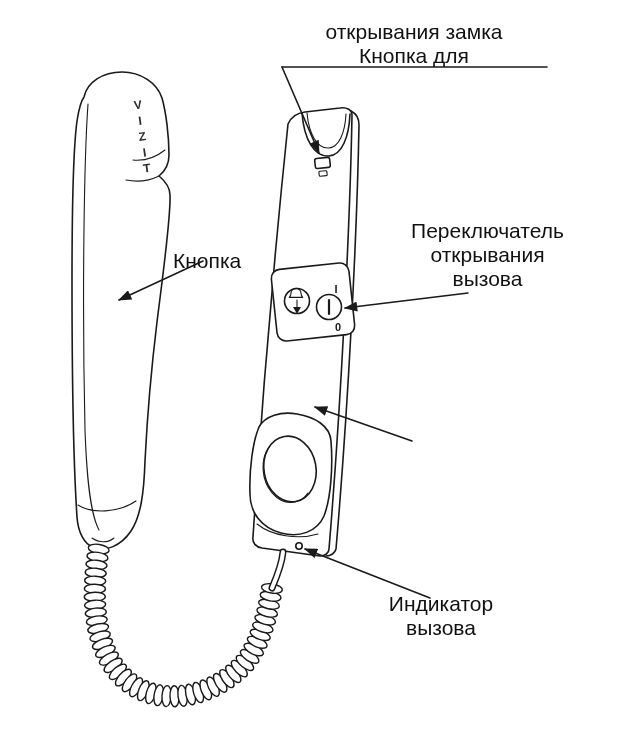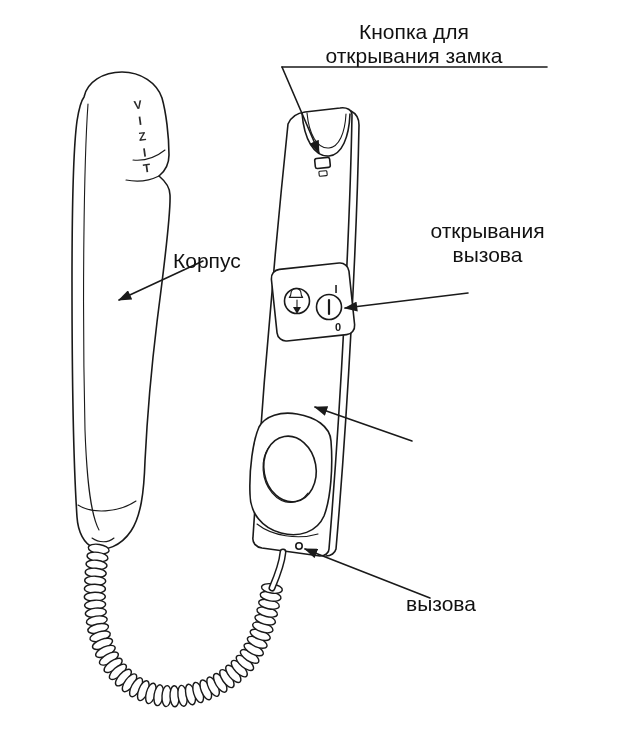--- a/index.html
+++ b/index.html
@@ -169,31 +169,33 @@
       <path class="leader" d="M 282 67 L 547 67"></path>
       <path class="leader" marker-end="url(#arrow)" d="M 282 67 L 319 153"></path>
       <path class="leader" marker-end="url(#arrow)" d="M 203 261 L 119 300"></path>
       <path class="leader" marker-end="url(#arrow)" d="M 468 293 L 345 308"></path>
       <path class="leader" marker-end="url(#arrow)" d="M 412 441 L 315 407"></path>
       <path class="leader" marker-end="url(#arrow)" d="M 430 598 L 305 549"></path>
     </g>
   </svg>
 
   <div class="label center" style="left:283px; top:20px; width:262px;">
+    <div>открывания замка</div>
     <div>Кнопка для</div>
-    <div>открывания замка</div>
   </div>
 
-  <div class="label" style="left:173px; top:249px;">Корпус</div>
+  <div class="label" style="left:173px; top:249px;">Кнопка</div>
 
   <div class="label center" style="left:385px; top:219px; width:205px;">
+    <div>Переключатель</div>
     <div>открывания</div>
     <div>вызова</div>
   </div>
 
 
   <div class="label center" style="left:377px; top:592px; width:128px;">
+    <div>Индикатор</div>
     <div>вызова</div>
   </div>
 
   <div class="brand">VIZIT</div>
 
 </div>
 
 </body></html>

